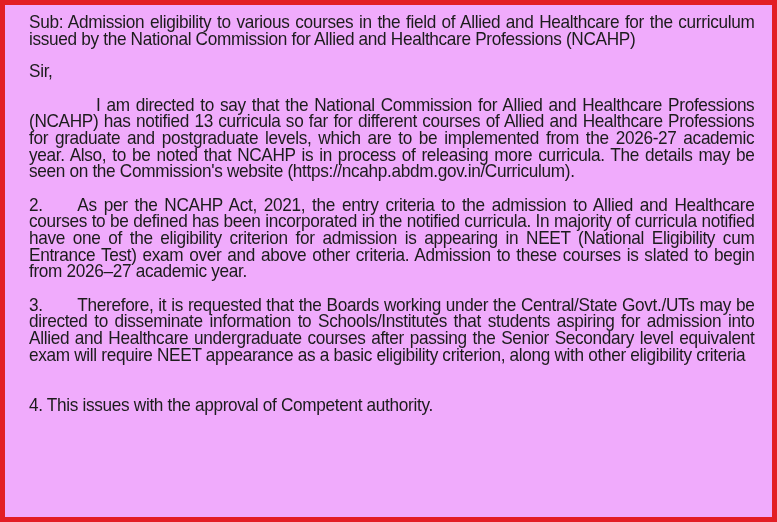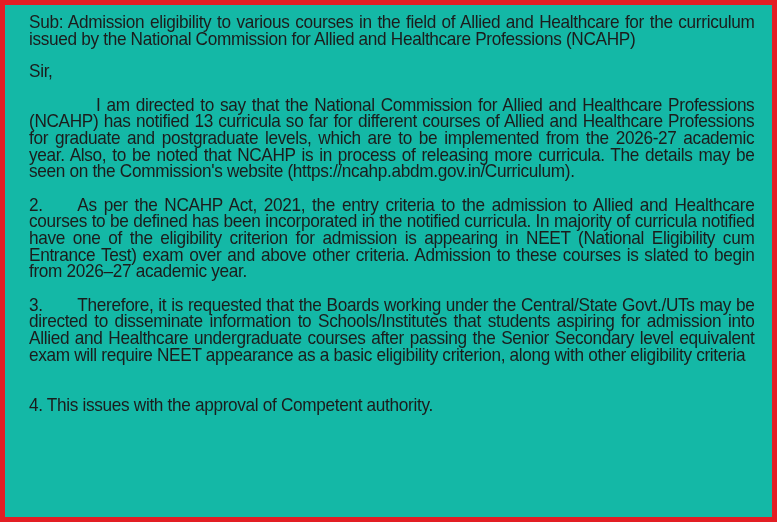--- a/index.html
+++ b/index.html
@@ -2,21 +2,21 @@
 <html><head>
   <meta charset="utf-8">
   <style>
     html, body { margin: 0; padding: 0; background: #ffffff; }
     body { width: 777px; height: 522px; overflow: hidden; }
     .frame {
       position: absolute; left: 0; top: 0;
       width: 777px; height: 522px;
       box-sizing: border-box;
       border: 5px solid #e31e24;
-      background: #14b8a6;
+      background: #f0abfc;
     }
     .doc {
       position: absolute;
       left: 24px; top: 9px;
       width: 726px;
       font-family: "Liberation Sans", sans-serif;
       font-size: 18.5px;
       line-height: 16.6px;
       color: #1c1c1c;
       letter-spacing: -0.35px;

